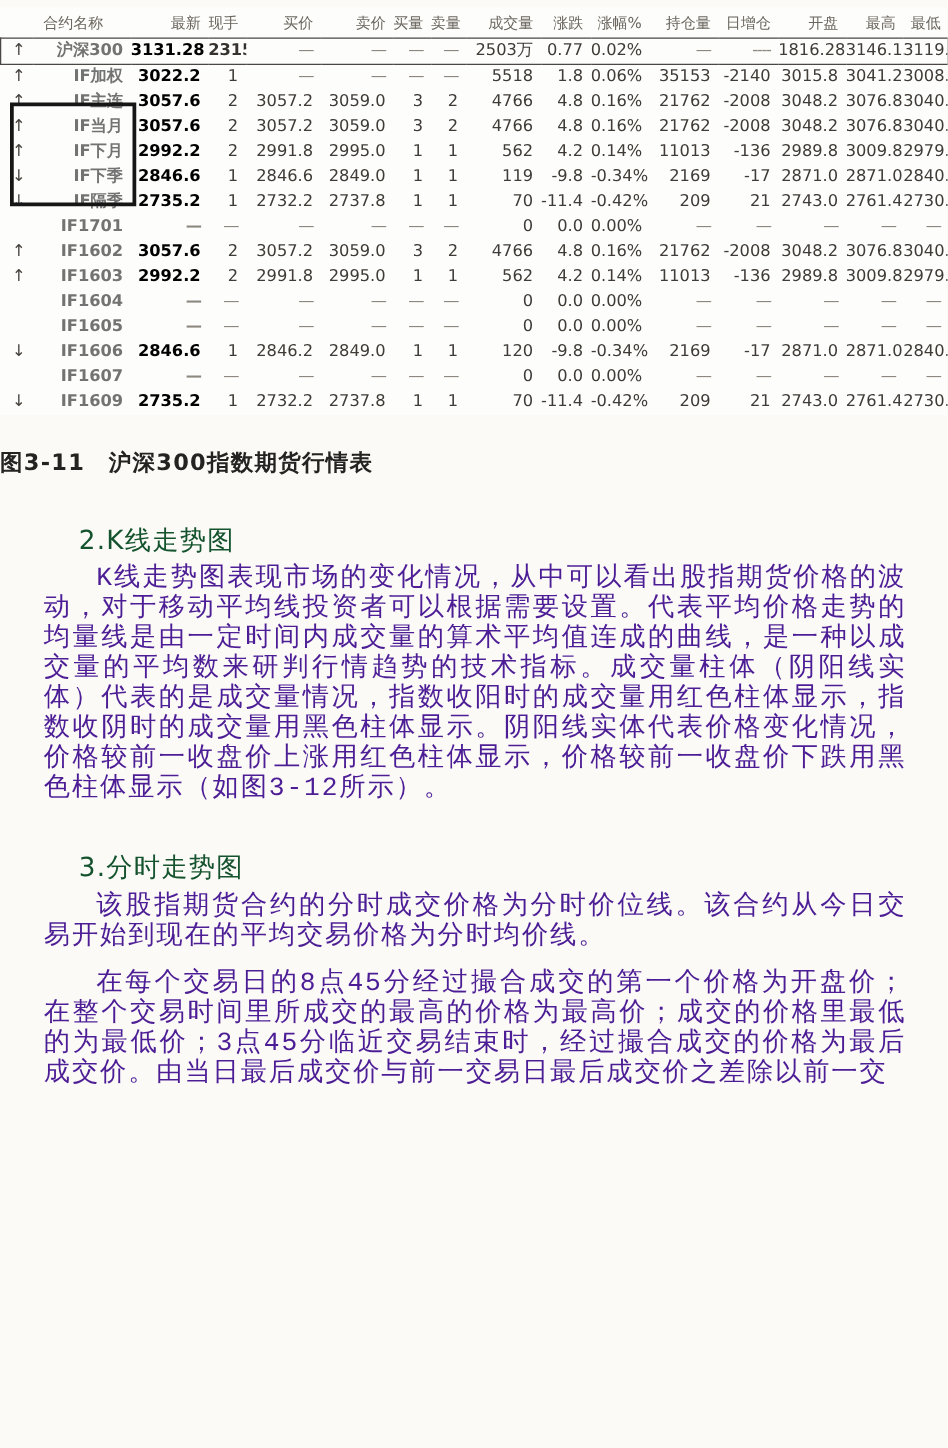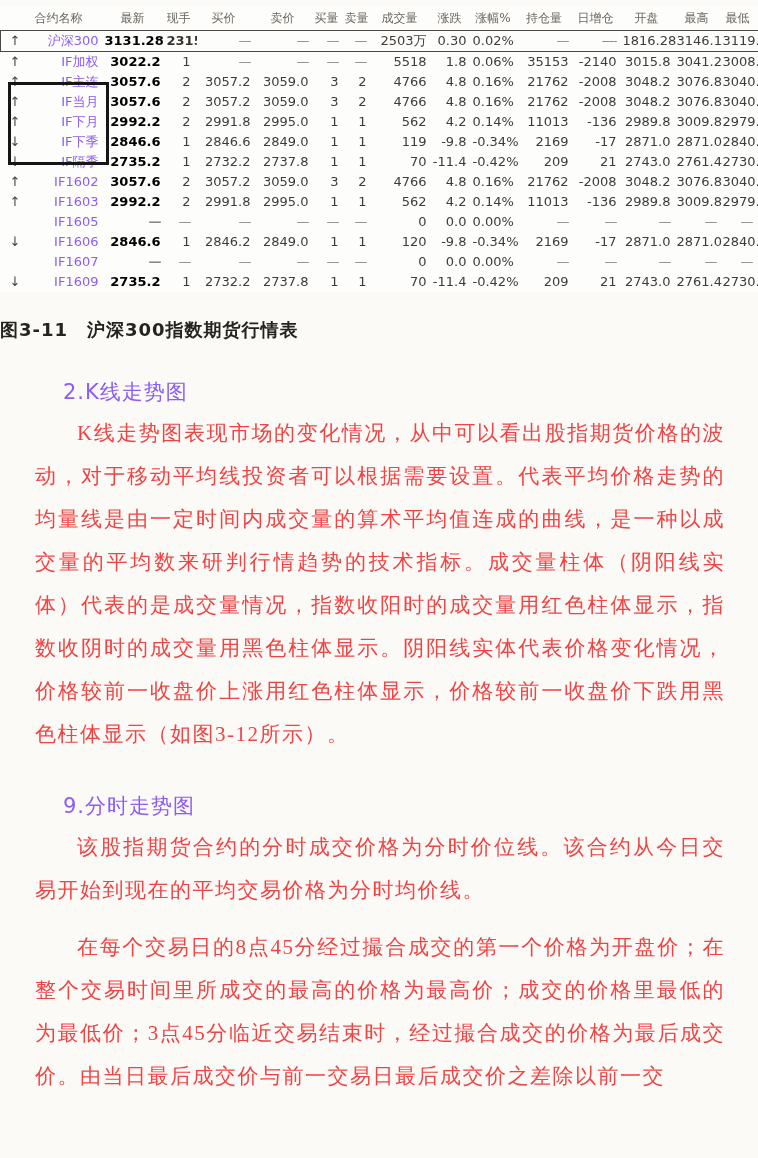--- a/index.html
+++ b/index.html
@@ -12,55 +12,55 @@
   }
   
   .quote-panel{position:relative;margin-top:6px;background:#fdfdfb;}
   table.quote{
     width:758px;border-collapse:collapse;table-layout:fixed;
     font-family:"DejaVu Sans","Liberation Sans",sans-serif;
     color:#3f3b37;
   }
   table.quote th{
     font-weight:400;color:#6b665f;font-size:12px;height:24px;
-    padding:0 6px 0 0;white-space:nowrap;overflow:hidden;
+    text-align:right;padding:0 6px 0 0;white-space:nowrap;overflow:hidden;
   }
   table.quote th.col-name{text-align:left;padding-left:8px;}
   table.quote td{
     font-size:13px;height:20px;text-align:right;padding:0 6px 0 0;
     white-space:nowrap;overflow:hidden;line-height:20px;
   }
   td.col-arrow{text-align:center;padding:0;font-size:12px;color:#46423d;}
-  td.col-name{text-align:left;padding-left:8px;font-size:12.5px;color:#8b5cf6;}
+  td.col-name{text-align:left;padding-left:8px;font-size:12.5px;color:#737373;font-weight:bold;}
   td.col-latest{font-weight:bold;color:#000000;}
   td.col-handnow{font-weight:bold;color:#36322e;}
   td.dash{color:#8d8必7f;}
   td.dash{color:#8d887f;letter-spacing:-1px;}
   tr.selected td{border-top:1px solid #4a4744;border-bottom:1px solid #4a4744;}
   tr.selected td:first-child{border-left:1px solid #4a4744;}
   tr.selected td:last-child{border-right:1px solid #4a4744;}
   .annotation-box{
     position:absolute;left:8px;top:76px;width:95px;height:77px;
     border:3px solid #161616;pointer-events:none;
   }
   
   .figure-caption{
     margin-top:26px;text-align:left;
     font-size:18px;font-weight:600;letter-spacing:1px;color:#252321;
   }
   
   .article{margin:0 33px 0 35px;width:690px;}
   .section-heading{
-    color:#8b5cf6;font-size:21px;font-weight:500;
+    color:#14532d;font-size:21px;font-weight:500;
     font-family:"DejaVu Sans","Liberation Sans",sans-serif;
     margin:36px 0 6px 28px;letter-spacing:1px;
   }
   .article p{
-    font-family:Liberation Serif, serif;
-    font-size:21px;line-height:43px;color:#ef4444;
+    font-family:Liberation Mono, monospace;
+    font-size:21px;line-height:24px;color:#4c1d95;
     text-align:justify;text-indent:2em;letter-spacing:1.5px;
     margin:14px 0 0 0;
   }
   .article p.after-heading{margin-top:6px;}
 </style>
 </head>
 <body>
 
 <div class="quote-panel">
   <table class="quote">
@@ -106,21 +106,21 @@
         <tr class="selected">
           <td class="col-arrow">↑</td>
           <td class="col-name">沪深300</td>
           <td class="col-latest">3131.28</td>
           <td class="col-handnow">23158</td>
           <td class="dash">—</td>
           <td class="dash">—</td>
           <td class="dash">—</td>
           <td class="dash">—</td>
           <td>2503万</td>
-          <td>0.30</td>
+          <td>0.77</td>
           <td>0.02%</td>
           <td class="dash">—</td>
           <td class="dash">----</td>
           <td>1816.28</td>
           <td>3146.13</td>
           <td>3119.22</td>
         </tr>
         <tr>
           <td class="col-arrow">↑</td>
           <td class="col-name">IF加权</td>
@@ -223,20 +223,38 @@
           <td>70</td>
           <td>-11.4</td>
           <td>-0.42%</td>
           <td>209</td>
           <td>21</td>
           <td>2743.0</td>
           <td>2761.4</td>
           <td>2730.0</td>
         </tr>
         <tr>
+          <td class="col-arrow"></td>
+          <td class="col-name">IF1701</td>
+          <td class="col-latest dash">—</td>
+          <td class="dash">—</td>
+          <td class="dash">—</td>
+          <td class="dash">—</td>
+          <td class="dash">—</td>
+          <td class="dash">—</td>
+          <td>0</td>
+          <td>0.0</td>
+          <td>0.00%</td>
+          <td class="dash">—</td>
+          <td class="dash">—</td>
+          <td class="dash">—</td>
+          <td class="dash">—</td>
+          <td class="dash">—</td>
+        </tr>
+        <tr>
           <td class="col-arrow">↑</td>
           <td class="col-name">IF1602</td>
           <td class="col-latest">3057.6</td>
           <td>2</td>
           <td>3057.2</td>
           <td>3059.0</td>
           <td>3</td>
           <td>2</td>
           <td>4766</td>
           <td>4.8</td>
@@ -257,20 +275,38 @@
           <td>1</td>
           <td>1</td>
           <td>562</td>
           <td>4.2</td>
           <td>0.14%</td>
           <td>11013</td>
           <td>-136</td>
           <td>2989.8</td>
           <td>3009.8</td>
           <td>2979.8</td>
+        </tr>
+        <tr>
+          <td class="col-arrow"></td>
+          <td class="col-name">IF1604</td>
+          <td class="col-latest dash">—</td>
+          <td class="dash">—</td>
+          <td class="dash">—</td>
+          <td class="dash">—</td>
+          <td class="dash">—</td>
+          <td class="dash">—</td>
+          <td>0</td>
+          <td>0.0</td>
+          <td>0.00%</td>
+          <td class="dash">—</td>
+          <td class="dash">—</td>
+          <td class="dash">—</td>
+          <td class="dash">—</td>
+          <td class="dash">—</td>
         </tr>
         <tr>
           <td class="col-arrow"></td>
           <td class="col-name">IF1605</td>
           <td class="col-latest dash">—</td>
           <td class="dash">—</td>
           <td class="dash">—</td>
           <td class="dash">—</td>
           <td class="dash">—</td>
           <td class="dash">—</td>
@@ -340,16 +376,16 @@
       </tbody>
   </table>
   <div class="annotation-box"></div>
 </div>
 
 <div class="figure-caption">图3-11　沪深300指数期货行情表</div>
 
 <div class="article">
     <div class="section-heading">2.K线走势图</div>
     <p class="after-heading">K线走势图表现市场的变化情况，从中可以看出股指期货价格的波动，对于移动平均线投资者可以根据需要设置。代表平均价格走势的均量线是由一定时间内成交量的算术平均值连成的曲线，是一种以成交量的平均数来研判行情趋势的技术指标。成交量柱体（阴阳线实体）代表的是成交量情况，指数收阳时的成交量用红色柱体显示，指数收阴时的成交量用黑色柱体显示。阴阳线实体代表价格变化情况，价格较前一收盘价上涨用红色柱体显示，价格较前一收盘价下跌用黑色柱体显示（如图3-12所示）。</p>
-    <div class="section-heading">9.分时走势图</div>
+    <div class="section-heading">3.分时走势图</div>
     <p class="after-heading">该股指期货合约的分时成交价格为分时价位线。该合约从今日交易开始到现在的平均交易价格为分时均价线。</p>
     <p>在每个交易日的8点45分经过撮合成交的第一个价格为开盘价；在整个交易时间里所成交的最高的价格为最高价；成交的价格里最低的为最低价；3点45分临近交易结束时，经过撮合成交的价格为最后成交价。由当日最后成交价与前一交易日最后成交价之差除以前一交</p>
   </div>
 
 </body></html>

